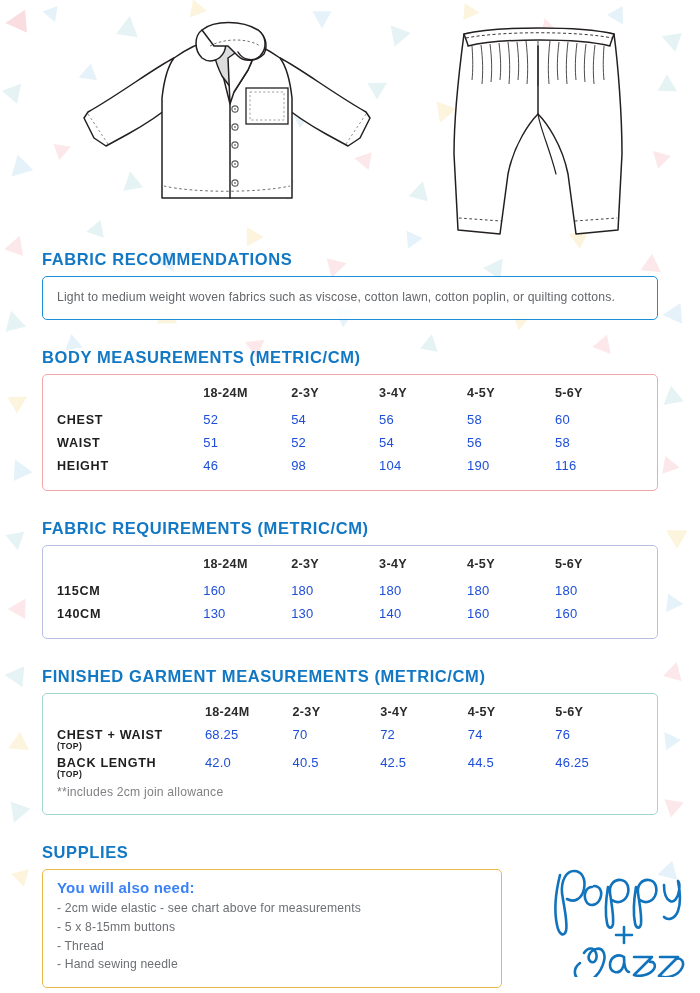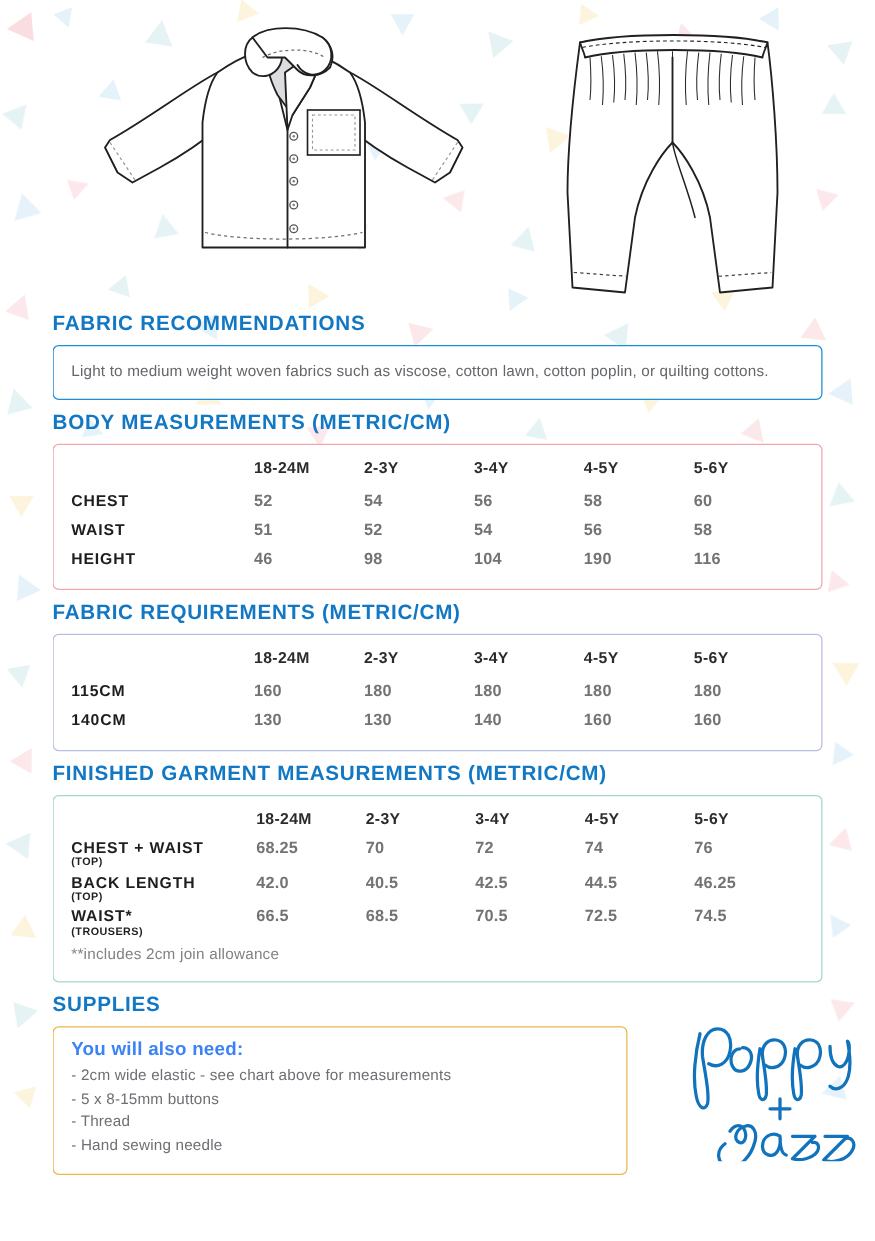--- a/index.html
+++ b/index.html
@@ -66,21 +66,21 @@
   .panel.amber  { border-color: #e9b949; }
 
   .blurb {
     color: #63666a;
     font-size: 12.2px;
     line-height: 1.55;
     text-align: justify;
     letter-spacing: 0.15px;
   }
 
-  .section { margin-bottom: 9px; }
+  .section { margin-bottom: 28px; }
 
   
   table.meas {
     width: 100%;
     border-collapse: collapse;
     table-layout: fixed;
   }
   table.meas th, table.meas td {
     text-align: left;
     vertical-align: baseline;
@@ -98,25 +98,24 @@
   }
   table.meas tbody th.rowlabel {
     color: #1e1e1e;
     font-size: 12.6px;
     font-weight: bold;
     letter-spacing: 0.7px;
     padding: 2px 4px 2px 0;
     white-space: nowrap;
   }
   table.meas tbody td.val {
-    color: #737373;
+    color: #1d4ed8;
     font-size: 13px;
     letter-spacing: 0.2px;
     padding: 2px 0;
-    font-weight: bold;
   }
   table.meas tbody tr td.val { line-height: 1.45; }
 
   
   table.meas.fg col.lbl { width: 130px; }
   table.meas.fg tbody th.rowlabel {
     padding: 1px 4px 1px 0;
     line-height: 1.08;
   }
   .rl-main {
@@ -504,31 +503,20 @@
               <th class="rowlabel">
                 <span class="rl-main">BACK LENGTH</span>
                 <span class="rl-sub">(TOP)</span>
               </th>
               <td class="val">42.0</td>
               <td class="val">40.5</td>
               <td class="val">42.5</td>
               <td class="val">44.5</td>
               <td class="val">46.25</td>
             </tr>
-            <tr>
-              <th class="rowlabel">
-                <span class="rl-main">WAIST*</span>
-                <span class="rl-sub">(TROUSERS)</span>
-              </th>
-              <td class="val">66.5</td>
-              <td class="val">68.5</td>
-              <td class="val">70.5</td>
-              <td class="val">72.5</td>
-              <td class="val">74.5</td>
-            </tr>
           </tbody>
         </table>
         <div class="footnote">**includes 2cm join allowance</div>
       </div>
     </section>
 
     <section class="section" style="position:relative;">
       <h2 class="section-title">SUPPLIES</h2>
 
       <div id="supplies-row">

